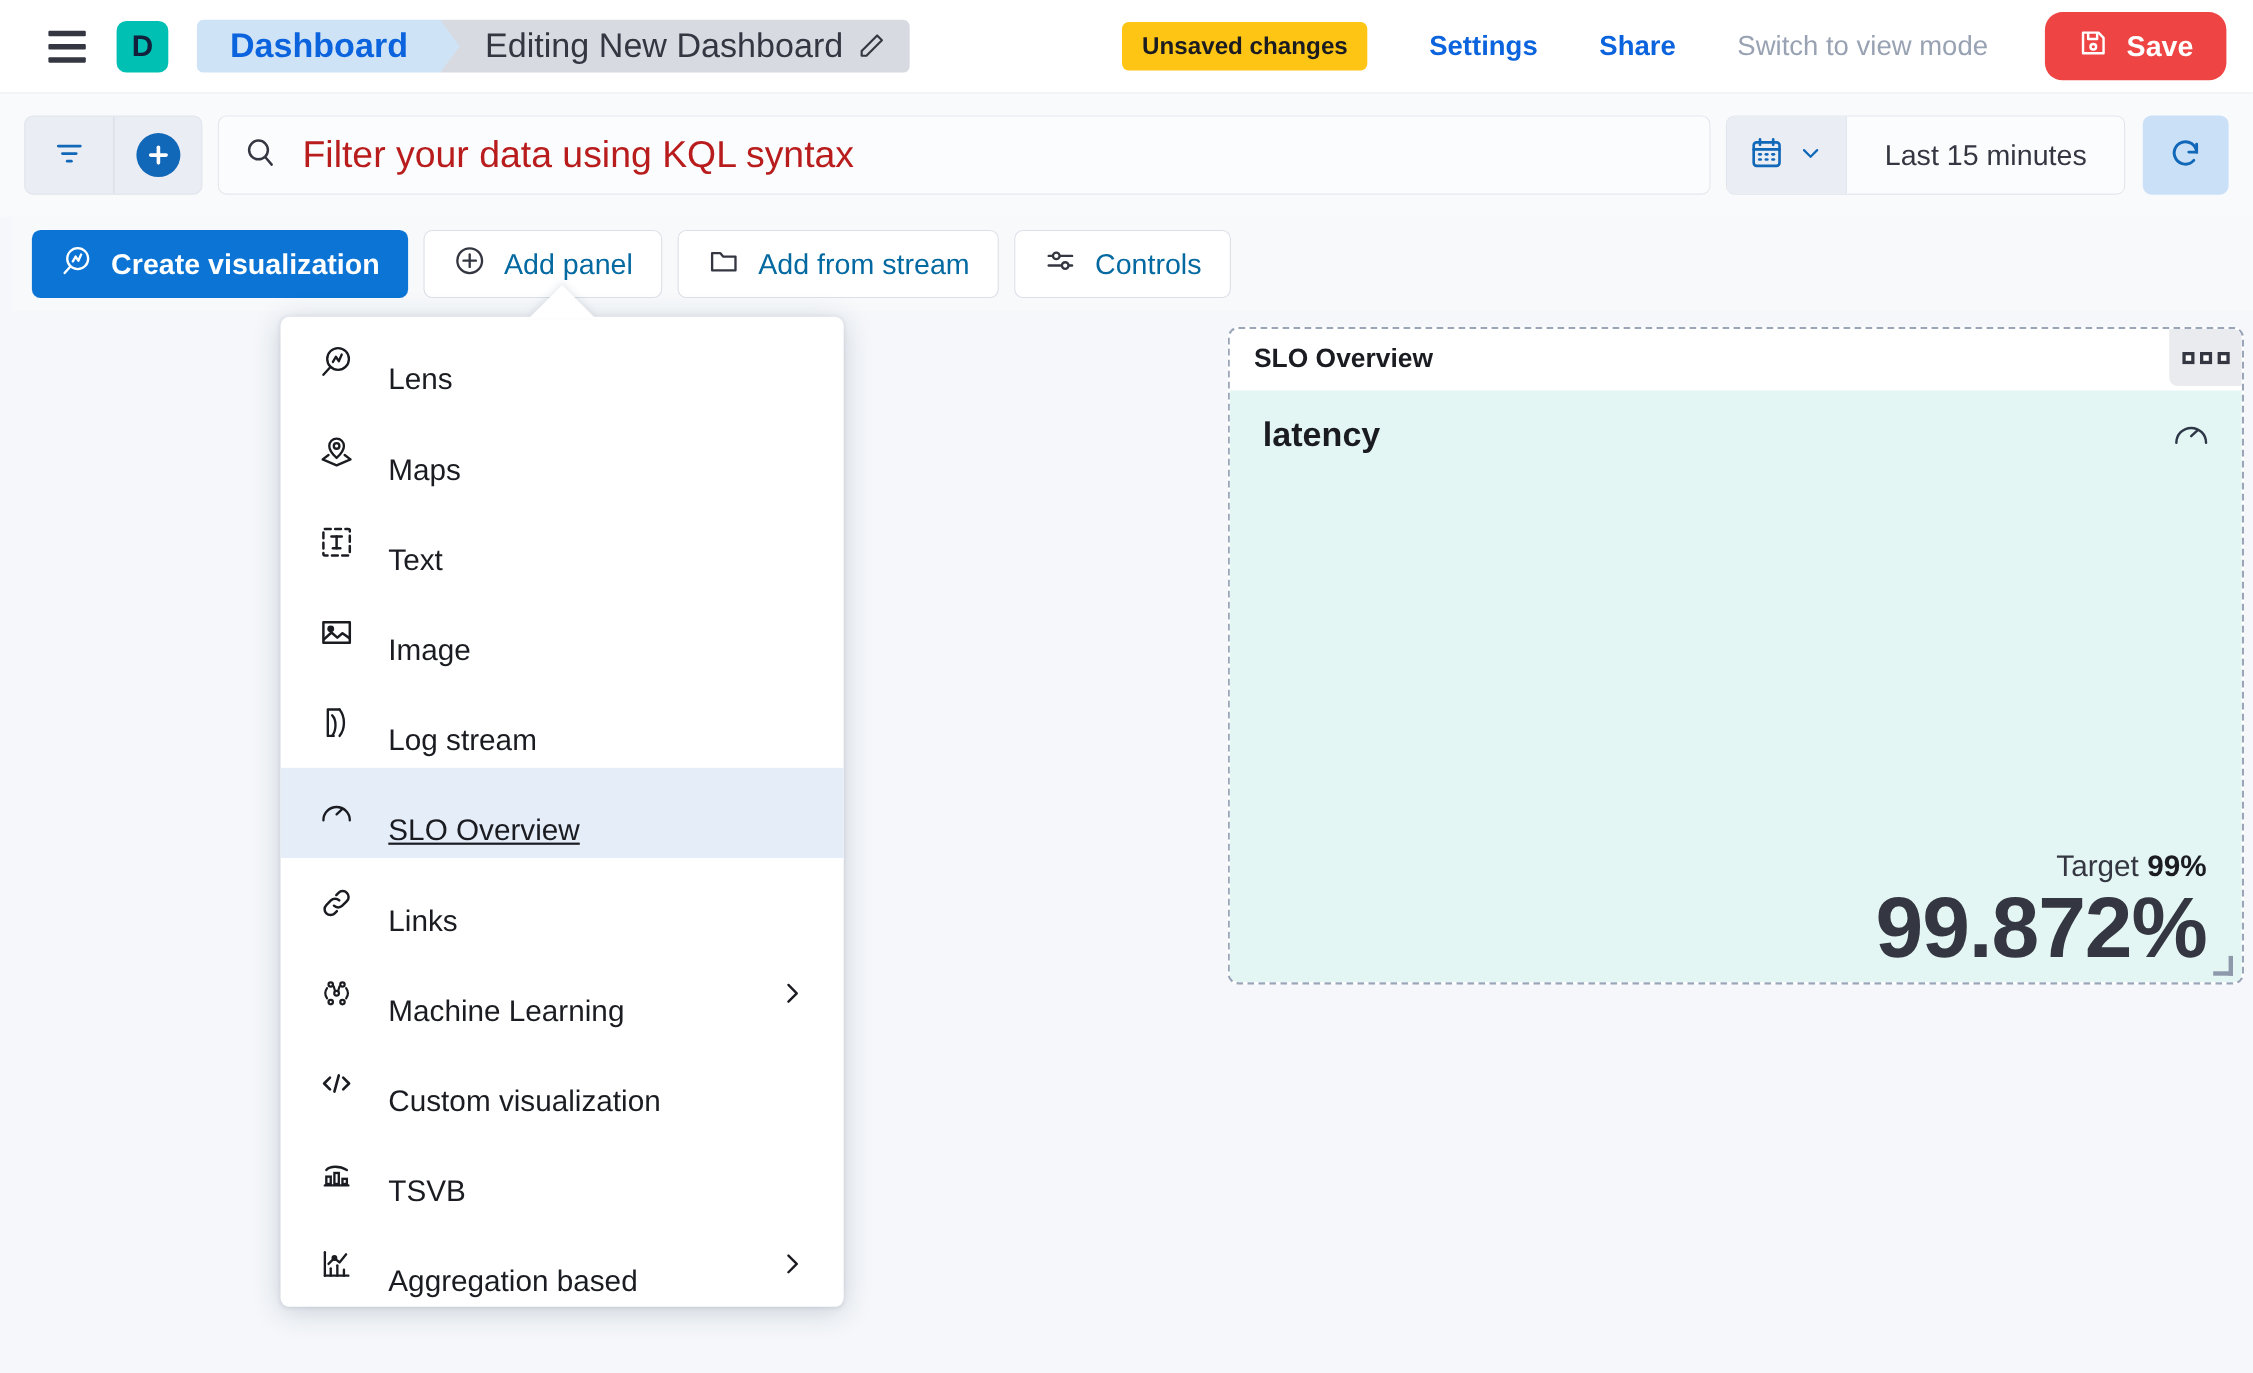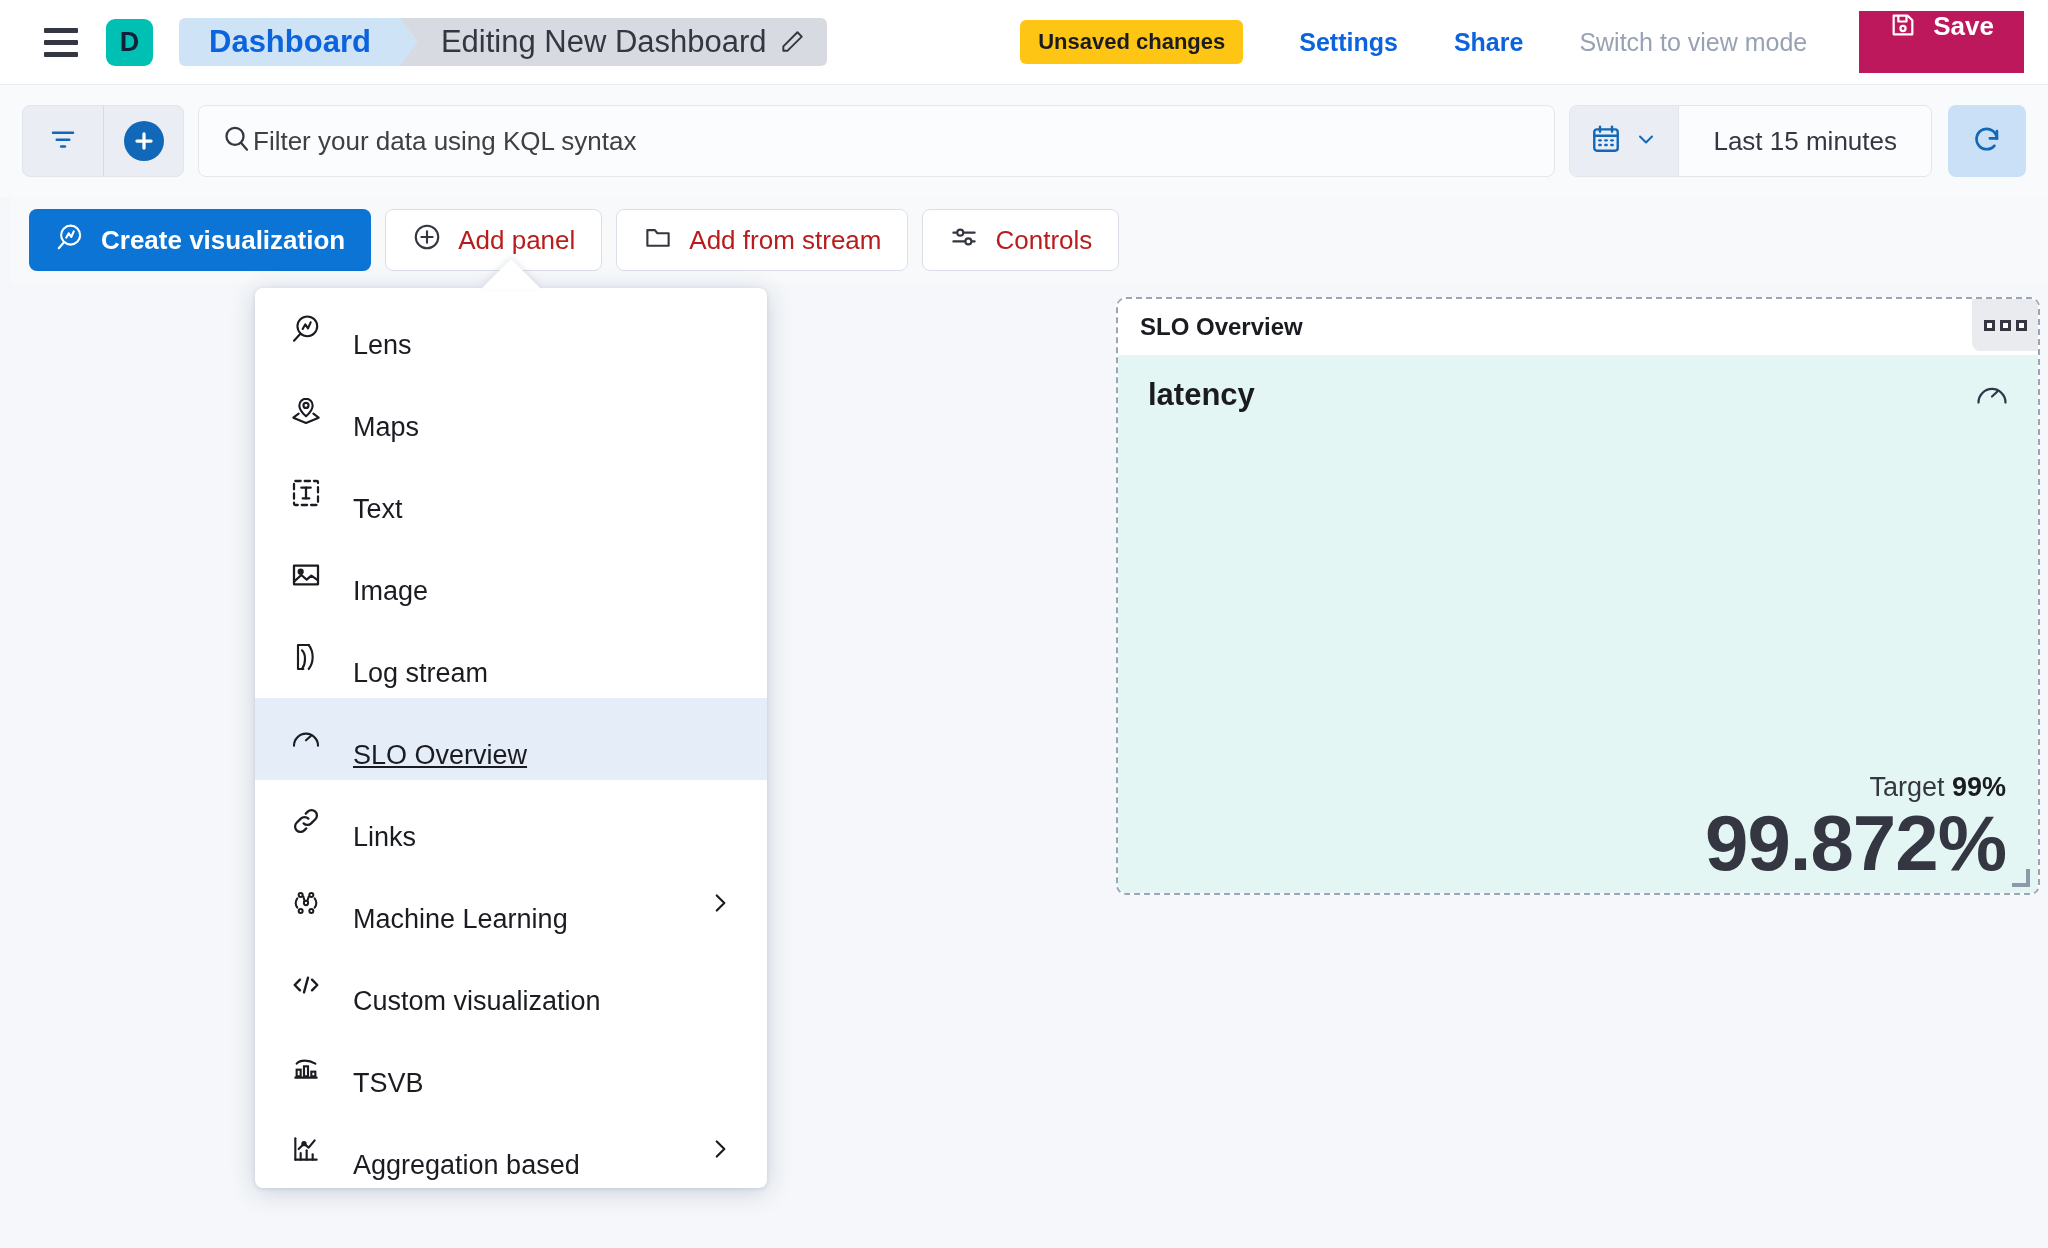--- a/index.html
+++ b/index.html
@@ -74,25 +74,25 @@
     padding: 9px 18px; border-radius: 6px;
     white-space: nowrap; cursor: pointer;
   }
   .hdr-link {
     font-size: 25px; font-weight: 700; color: #0b64dd;
     margin-left: 40px; cursor: pointer; white-space: nowrap;
   }
   .hdr-link.muted { color: #98a2b3; font-weight: 400; }
   .save-btn {
     margin-left: 36px;
-    background: #be185d; color: #fff;
+    background: #ef4444; color: #fff;
     font-size: 26px; font-weight: 700;
-    border: none; border-radius: 0;
+    border: none; border-radius: 16px;
     height: 62px; padding: 0 30px;
-    display: flex; align-items: flex-start; gap: 16px;
+    display: flex; align-items: center; gap: 16px;
     cursor: pointer;
     font-family: "Liberation Sans", sans-serif;
   }
 
   
   .query-row {
     position: absolute; top: 85px; left: 0;
     width: 2048px; height: 112px;
     background: #f9fafc;
     display: flex; align-items: center;
@@ -116,21 +116,21 @@
     background: #1167b8; display: flex; align-items: center; justify-content: center;
   }
   .query-input-wrap {
     flex: 1; margin-left: 14px; margin-right: 14px;
     height: 72px; background: #fbfcfe;
     border: 1px solid #e3e7ee; border-radius: 8px;
     display: flex; align-items: center; padding: 0 22px;
     cursor: text;
   }
   .query-placeholder {
-    font-size: 26px; color: #404040; 
+    font-size: 34px; color: #b91c1c; margin-left: 22px;
   }
   .time-group {
     display: flex; height: 72px; flex: none;
     border: 1px solid #e1e5ec; border-radius: 8px; overflow: hidden;
   }
   .cal-btn {
     background: #eaedf3; display: flex; align-items: center;
     gap: 12px; padding: 0 20px; cursor: pointer;
     border-right: 1px solid #e1e5ec;
   }
@@ -160,21 +160,21 @@
     height: 62px; border-radius: 8px;
     display: flex; align-items: center; gap: 16px;
     padding: 0 26px; font-size: 26px;
     cursor: pointer; white-space: nowrap;
     font-family: "Liberation Sans", sans-serif;
   }
   .tb-primary {
     background: #0b74d4; color: #fff; font-weight: 700; border: none;
   }
   .tb-plain {
-    background: #ffffff; color: #b91c1c;
+    background: #ffffff; color: #0369a1;
     border: 1px solid #dbe0e8;
   }
 
   
   .menu-panel {
     position: absolute; top: 288px; left: 255px;
     width: 512px; height: 900px;
     background: #ffffff;
     border-radius: 8px;
     box-shadow: 0 4px 26px rgba(40,60,90,0.20), 0 1px 4px rgba(40,60,90,0.12);

